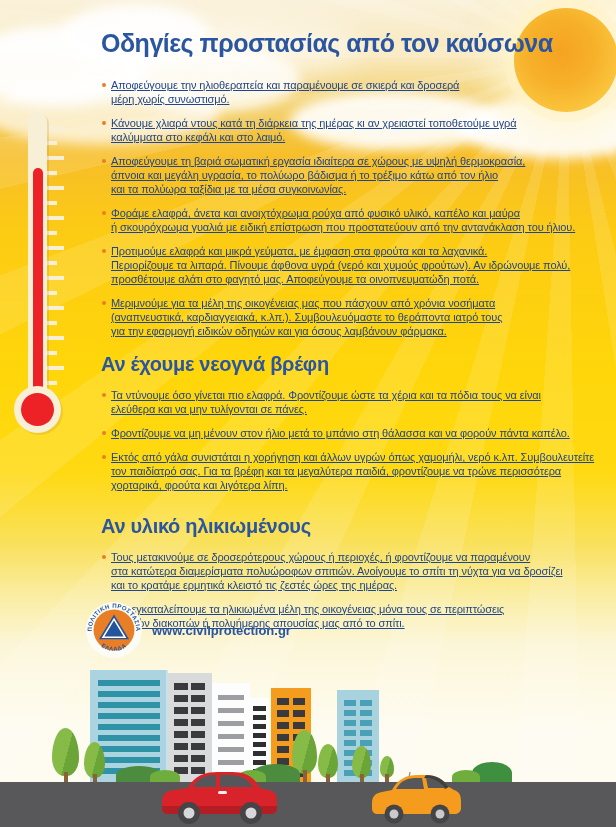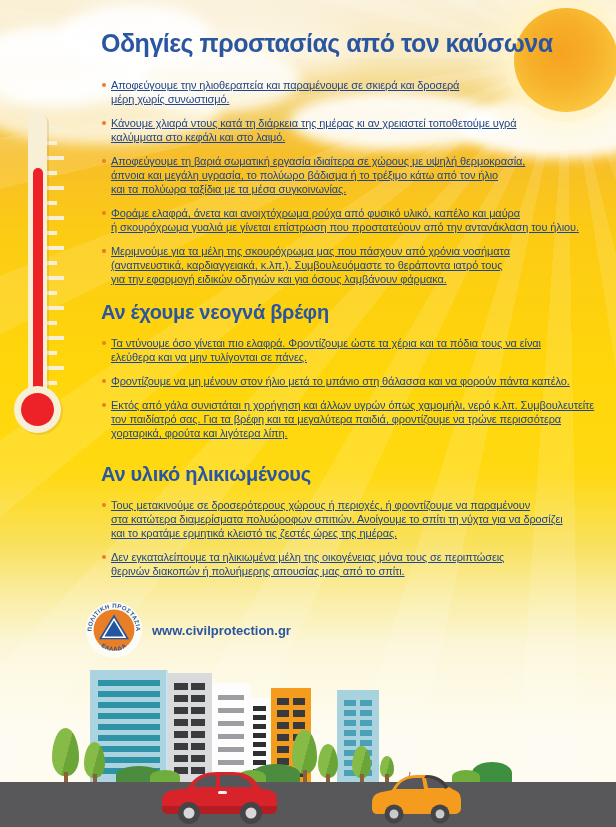--- a/index.html
+++ b/index.html
@@ -124,23 +124,25 @@
 
     <ul class="tips">
         <li class="tip"><span class="bullet"></span><span class="tip-text">Αποφεύγουμε την ηλιοθεραπεία και παραμένουμε σε σκιερά και δροσερά
 μέρη χωρίς συνωστισμό.</span></li>
         <li class="tip"><span class="bullet"></span><span class="tip-text">Κάνουμε χλιαρά ντους κατά τη διάρκεια της ημέρας κι αν χρειαστεί τοποθετούμε υγρά
 καλύμματα στο κεφάλι και στο λαιμό.</span></li>
         <li class="tip"><span class="bullet"></span><span class="tip-text">Αποφεύγουμε τη βαριά σωματική εργασία ιδιαίτερα σε χώρους με υψηλή θερμοκρασία,
 άπνοια και μεγάλη υγρασία, το πολύωρο βάδισμα ή το τρέξιμο κάτω από τον ήλιο
 και τα πολύωρα ταξίδια με τα μέσα συγκοινωνίας.</span></li>
         <li class="tip"><span class="bullet"></span><span class="tip-text">Φοράμε ελαφρά, άνετα και ανοιχτόχρωμα ρούχα από φυσικό υλικό, καπέλο και μαύρα
-ή σκουρόχρωμα γυαλιά με γίνεται επίστρωση που προστατεύουν από την αντανάκλαση του ήλιου.</span></li>
-        <li class="tip"><span class="bullet"></span></li>
-        <li class="tip"><span class="bullet"></span><span class="tip-text">Μεριμνούμε για τα μέλη της σκουρόχρωμα μας που πάσχουν από χρόνια νοσήματα
+ή σκουρόχρωμα γυαλιά με ειδική επίστρωση που προστατεύουν από την αντανάκλαση του ήλιου.</span></li>
+        <li class="tip"><span class="bullet"></span><span class="tip-text">Προτιμούμε ελαφρά και μικρά γεύματα, με έμφαση στα φρούτα και τα λαχανικά.
+Περιορίζουμε τα λιπαρά. Πίνουμε άφθονα υγρά (νερό και χυμούς φρούτων). Αν ιδρώνουμε πολύ,
+προσθέτουμε αλάτι στο φαγητό μας. Αποφεύγουμε τα οινοπνευματώδη ποτά.</span></li>
+        <li class="tip"><span class="bullet"></span><span class="tip-text">Μεριμνούμε για τα μέλη της οικογένειας μας που πάσχουν από χρόνια νοσήματα
 (αναπνευστικά, καρδιαγγειακά, κ.λπ.). Συμβουλευόμαστε το θεράποντα ιατρό τους
 για την εφαρμογή ειδικών οδηγιών και για όσους λαμβάνουν φάρμακα.</span></li>
       </ul>
 
     <h2 class="sec">Αν έχουμε νεογνά βρέφη</h2>
     <ul class="tips">
         <li class="tip"><span class="bullet"></span><span class="tip-text">Τα ντύνουμε όσο γίνεται πιο ελαφρά. Φροντίζουμε ώστε τα χέρια και τα πόδια τους να είναι
 ελεύθερα και να μην τυλίγονται σε πάνες.</span></li>
         <li class="tip"><span class="bullet"></span><span class="tip-text">Φροντίζουμε να μη μένουν στον ήλιο μετά το μπάνιο στη θάλασσα και να φορούν πάντα καπέλο.</span></li>
         <li class="tip"><span class="bullet"></span><span class="tip-text">Εκτός από γάλα συνιστάται η χορήγηση και άλλων υγρών όπως χαμομήλι, νερό κ.λπ. Συμβουλευτείτε

